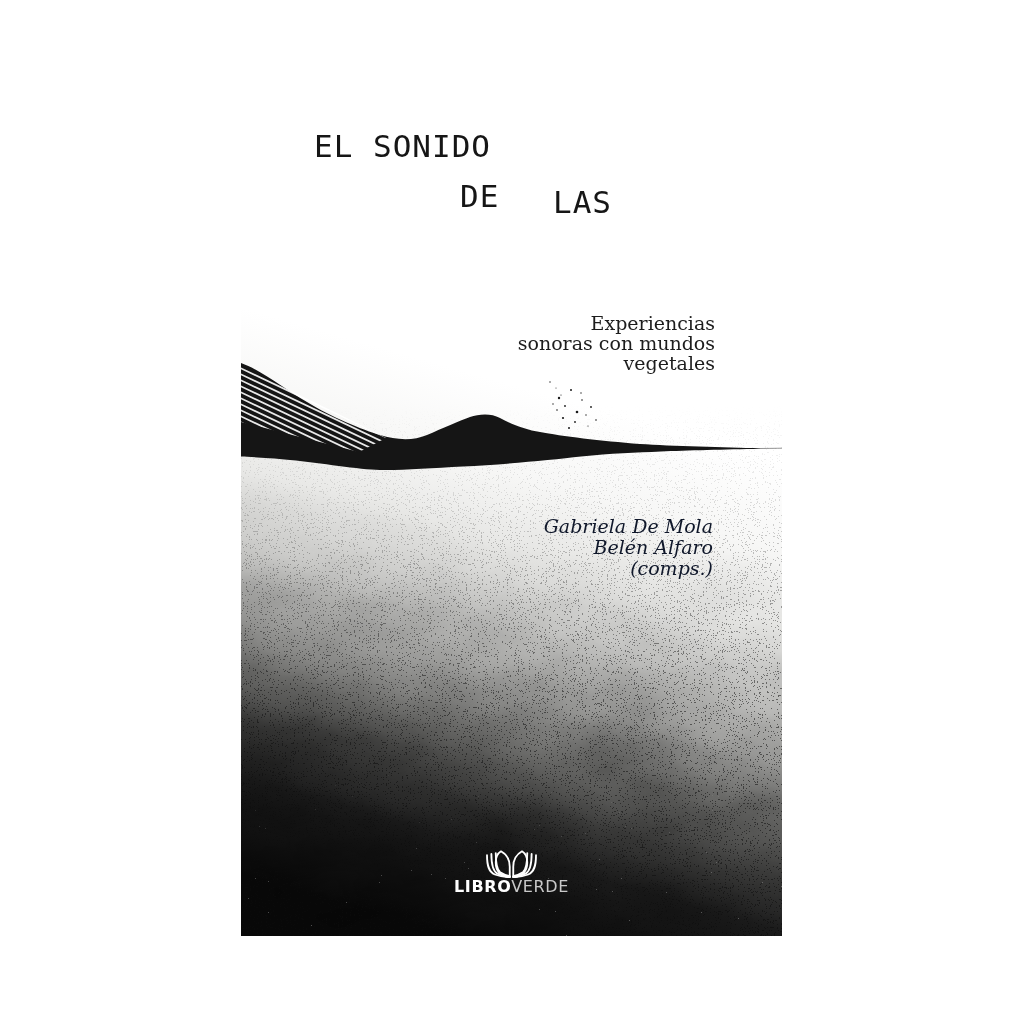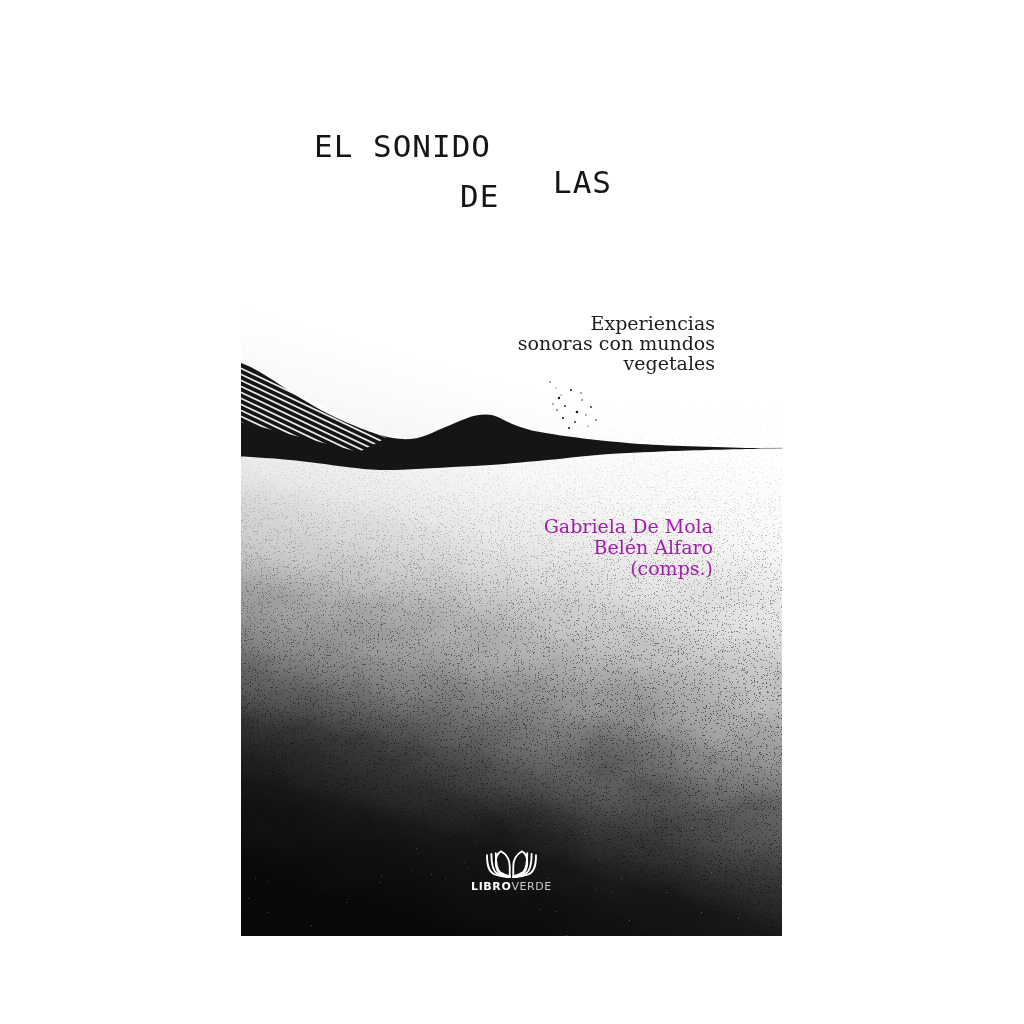--- a/index.html
+++ b/index.html
@@ -6,32 +6,32 @@
   .page{position:relative;width:1024px;height:1024px;background:#ffffff;overflow:hidden;
         font-family:"DejaVu Serif", serif;}
   .cover{position:absolute;left:241px;top:78px;width:541px;height:858px;background:#ffffff;}
   .cover svg.bg{position:absolute;left:0;top:0;}
   .wave{position:absolute;left:0;top:282px;width:541px;height:140px;}
 
   .title-line{position:absolute;font-family:"DejaVu Sans Mono", monospace;
               font-size:31px;line-height:1;letter-spacing:1px;color:#161616;white-space:nowrap;}
   .t1{left:73px;top:53px;}
   .t2a{left:206px;top:103px;margin-left:13px;}
-  .t2b{left:312px;top:89px;}
+  .t2b{left:312px;top:109px;}
   .t3{left:347px;top:153px;}
 
   .subtitle{position:absolute;right:67px;top:235px;text-align:right;
             font-size:19px;line-height:20px;color:#1d1d1d;}
   .authors{position:absolute;right:69px;top:438px;text-align:right;
-           font-size:19px;line-height:21px;color:#a21caf;}
+           font-size:19px;line-height:21px;color:#0f172a;font-style:italic;}
 
   .logo{position:absolute;left:0;top:772px;width:100%;text-align:center;}
   .logo-icon{display:block;margin:0 auto;width:57px;height:28px;}
   .logo-text{display:block;margin-top:3px;font-family:"DejaVu Sans", sans-serif;
-             font-size:11px;line-height:11px;letter-spacing:0.6px;white-space:nowrap;}
+             font-size:16px;line-height:11px;letter-spacing:0.6px;white-space:nowrap;}
   .logo-text .b{font-weight:700;color:#ffffff;}
   .logo-text .l{font-weight:400;color:#c9c9c9;}
 </style>
 </head>
 <body>
 
 <div class="page">
   <div class="cover">
 
     <svg class="bg" width="541" height="858" viewBox="0 0 541 858" aria-hidden="true">

